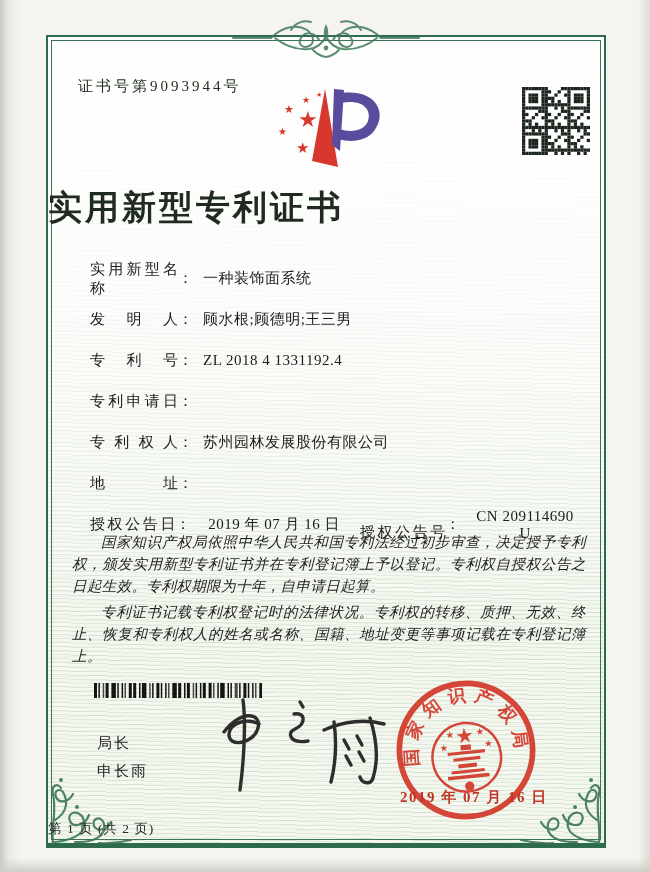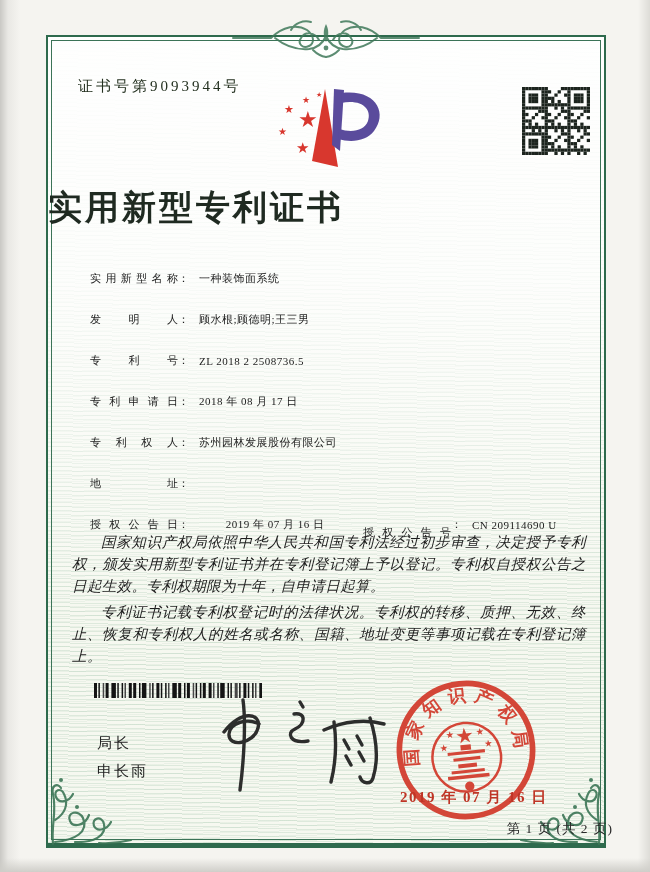--- a/index.html
+++ b/index.html
@@ -34,21 +34,21 @@
   .orn-br{position:absolute;right:-1px;bottom:-3px;transform:scaleX(-1);}
 
   .cert-no{position:absolute;left:30px;top:40px;font-size:15px;letter-spacing:3px;color:#23301f;text-align:center;}
 
   .logo{position:absolute;left:228px;top:50px;}
   .qr{position:absolute;left:474px;top:50px;}
 
   .title{position:absolute;left:0;top:148px;width:100%;
     font-size:34px;letter-spacing:3px;font-weight:700;color:#1f2a21;}
 
-  .fields{position:absolute;left:42px;top:221px;width:490px;font-size:11px;color:#1c1c1c;}
+  .fields{position:absolute;left:42px;top:221px;width:490px;font-size:15px;color:#1c1c1c;}
   .frow{height:41px;display:flex;align-items:center;}
   .flabel{display:inline-block;width:88px;text-align:justify;text-align-last:justify;letter-spacing:0;}
   .fcolon{display:inline-block;margin-right:10px;}
   .fvalue{letter-spacing:.5px;text-align:center;}
   .frow.grant .fvalue.first{width:152px;}
   .frow.grant .flabel.second{margin-left:12px;margin-top:15px;}
 
   .body-text{position:absolute;left:20px;top:490px;width:522px;font-size:14.5px;
     line-height:22px;color:#1d1d1d;text-align:justify;letter-spacing:.4px;}
   .body-text p{margin:4px;text-indent:2em;font-style:italic;}
@@ -56,21 +56,21 @@
   .barcode{position:absolute;left:46px;top:646px;}
 
   .signer{position:absolute;left:49px;top:697px;font-size:15px;color:#222;letter-spacing:2px;}
   .signer div{margin-bottom:9px;}
   .signature{position:absolute;left:150px;top:655px;}
 
   .seal{position:absolute;left:340px;top:635px;transform:rotate(-6deg);opacity:.93;}
   .seal-date{position:absolute;left:352px;top:751px;width:200px;font-size:15px;
     color:#bf3526;letter-spacing:1.5px;font-weight:700;}
 
-  .footer{position:absolute;left:9px;top:783px;width:100%;text-align:right;
+  .footer{position:absolute;left:0;top:783px;width:100%;text-align:left;
     font-size:13.5px;color:#2a2a2a;letter-spacing:1px;}
 </style>
 </head>
 <body>
 
 <div class="scan-edge-left"></div>
 <div class="scan-edge-right"></div>
 <div class="scan-edge-bottom"></div>
 
 <div class="page">
@@ -387,26 +387,25 @@
       <span class="fvalue">一种装饰面系统</span>
     </div>
     <div class="frow">
       <span class="flabel">发明人</span>
         <span class="fcolon">：</span>
       <span class="fvalue">顾水根;顾德明;王三男</span>
     </div>
     <div class="frow">
       <span class="flabel">专利号</span>
         <span class="fcolon">：</span>
-      <span class="fvalue">ZL 2018 2 2508736.5</span>
+      <span class="fvalue">ZL 2018 4 1331192.4</span>
     </div>
     <div class="frow">
       <span class="flabel">专利申请日</span>
         <span class="fcolon">：</span>
-      <span class="fvalue">2018 年 08 月 17 日</span>
     </div>
     <div class="frow">
       <span class="flabel">专利权人</span>
         <span class="fcolon">：</span>
       <span class="fvalue">苏州园林发展股份有限公司</span>
     </div>
     <div class="frow">
       <span class="flabel">地址</span>
         <span class="fcolon">：</span>
     </div>

